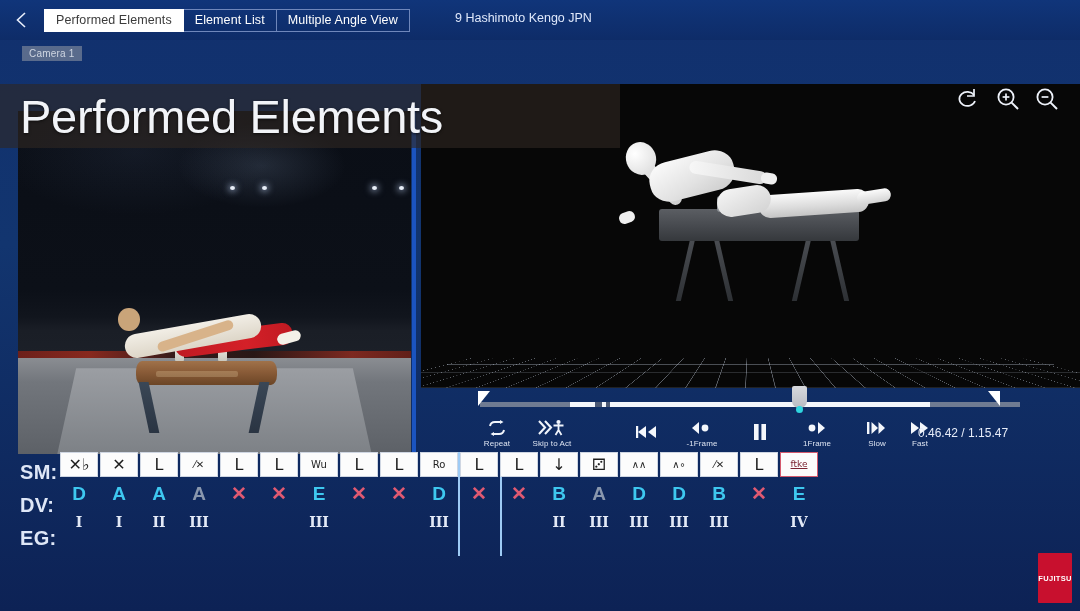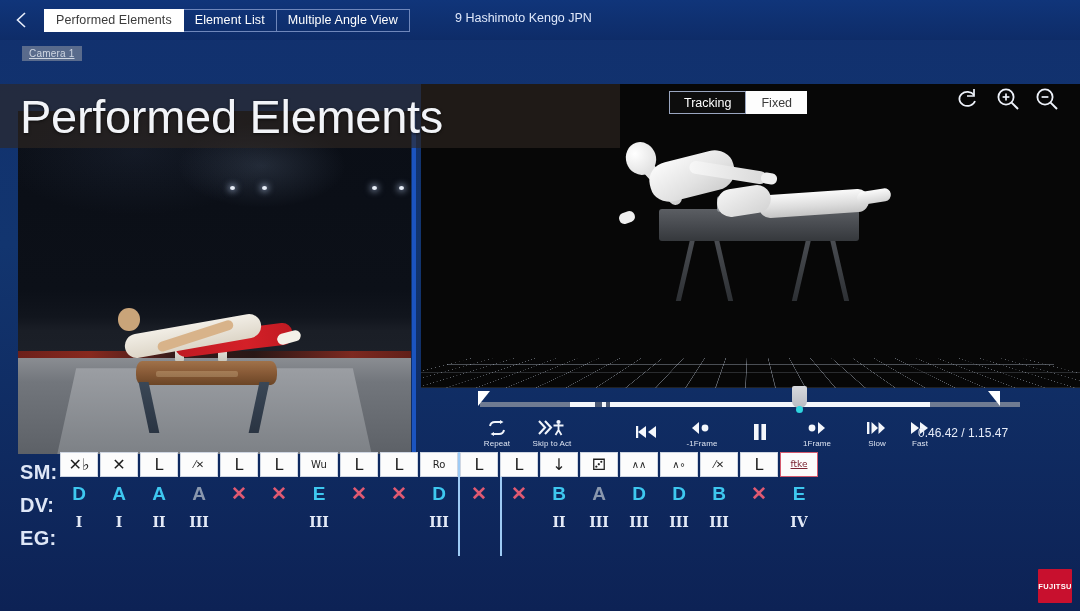--- a/index.html
+++ b/index.html
@@ -175,21 +175,20 @@
     transform: rotate(-18deg);
   }
   .cam-badge {
     position: absolute;
     left: 4px; top: 2px;
     padding: 2px 7px;
     font-size: 10px;
     color: #cfd6e2;
     background: rgba(150,155,165,.55);
     letter-spacing: .2px;
-    text-decoration: underline;
   }
 
   
   .viewport3d { position: absolute; inset: 0; background: #070707; }
   .grid3d {
     position: absolute; left: -10%; bottom: 0; width: 120%; height: 92px;
     background-image:
       repeating-linear-gradient(90deg, rgba(190,200,215,.45) 0 1px, transparent 1px 30px),
       repeating-linear-gradient(0deg, rgba(190,200,215,.38) 0 1px, transparent 1px 13px);
     transform: perspective(190px) rotateX(62deg);
@@ -438,21 +437,21 @@
     height: 30px;
     display: flex; align-items: flex-start; justify-content: center;
     padding-top: 4px;
     font-size: 14px; font-weight: bold;
     color: #e3e9f6;
     font-family: "DejaVu Serif", serif;
   }
   .logo {
     position: absolute;
     right: 8px; bottom: 8px;
-    width: 34px; height: 34px;
+    width: 34px; height: 50px;
     background: #c8102e;
     display: flex; align-items: center; justify-content: center;
     border-radius: 1px;
   }
   .logo span {
     font-size: 7.5px; font-weight: bold; color: #fff;
     letter-spacing: .3px;
   }
 </style>
 </head>
@@ -520,24 +519,20 @@
         <div class="fig-torso"></div>
         <div class="fig-arm-f"></div>
         <div class="fig-hand h1"></div>
         <div class="fig-hand h2"></div>
         <div class="fig-head"></div>
       </div>
     </div>
 
     <div class="cam-badge" style="left:22px;top:6px;">Camera 1</div>
 
-    <div class="seg">
-      <div class="s-on">Tracking</div>
-      <div class="s-off">Fixed</div>
-    </div>
 
     <div class="tool t1">
       <span>
         <svg width="26" height="24" viewBox="0 0 26 24">
           <path d="M18 8 A8 7 0 1 0 19 14" fill="none" stroke="#eef2fa" stroke-width="1.7"></path>
           <path d="M18 2 L18 9 L11 9" fill="none" stroke="#eef2fa" stroke-width="1.7"></path>
         </svg>
       </span>
     </div>
     <div class="tool t2">

